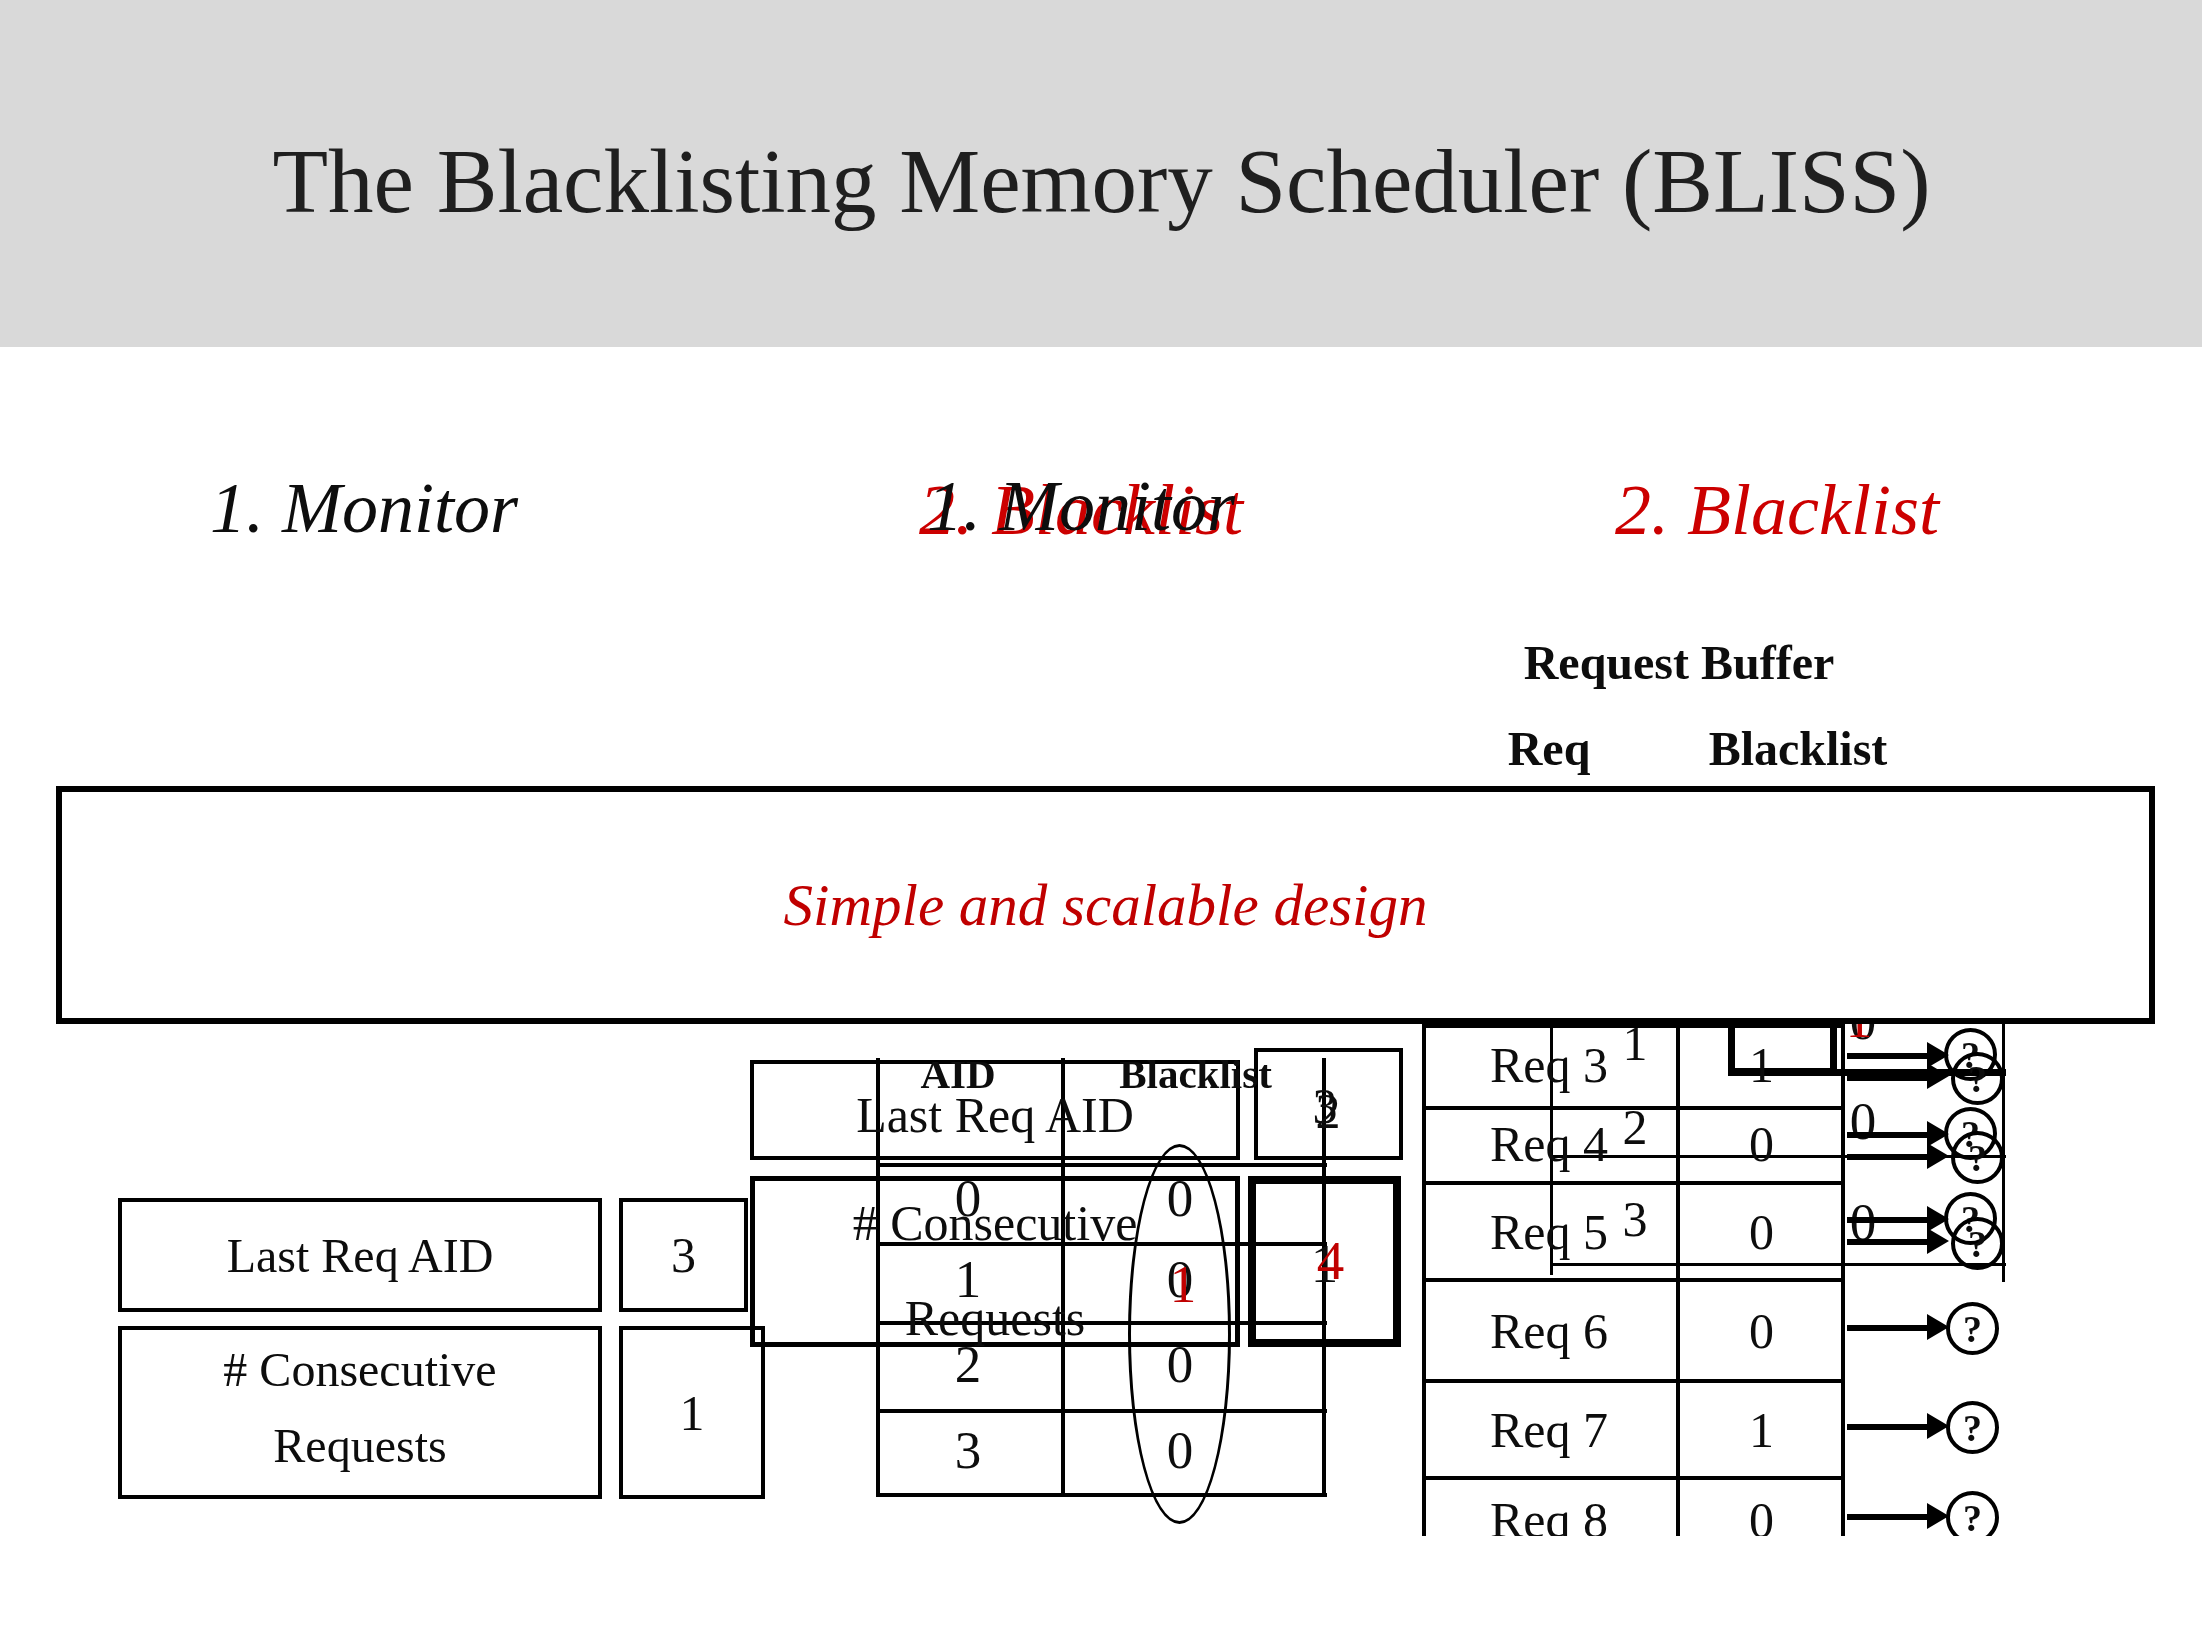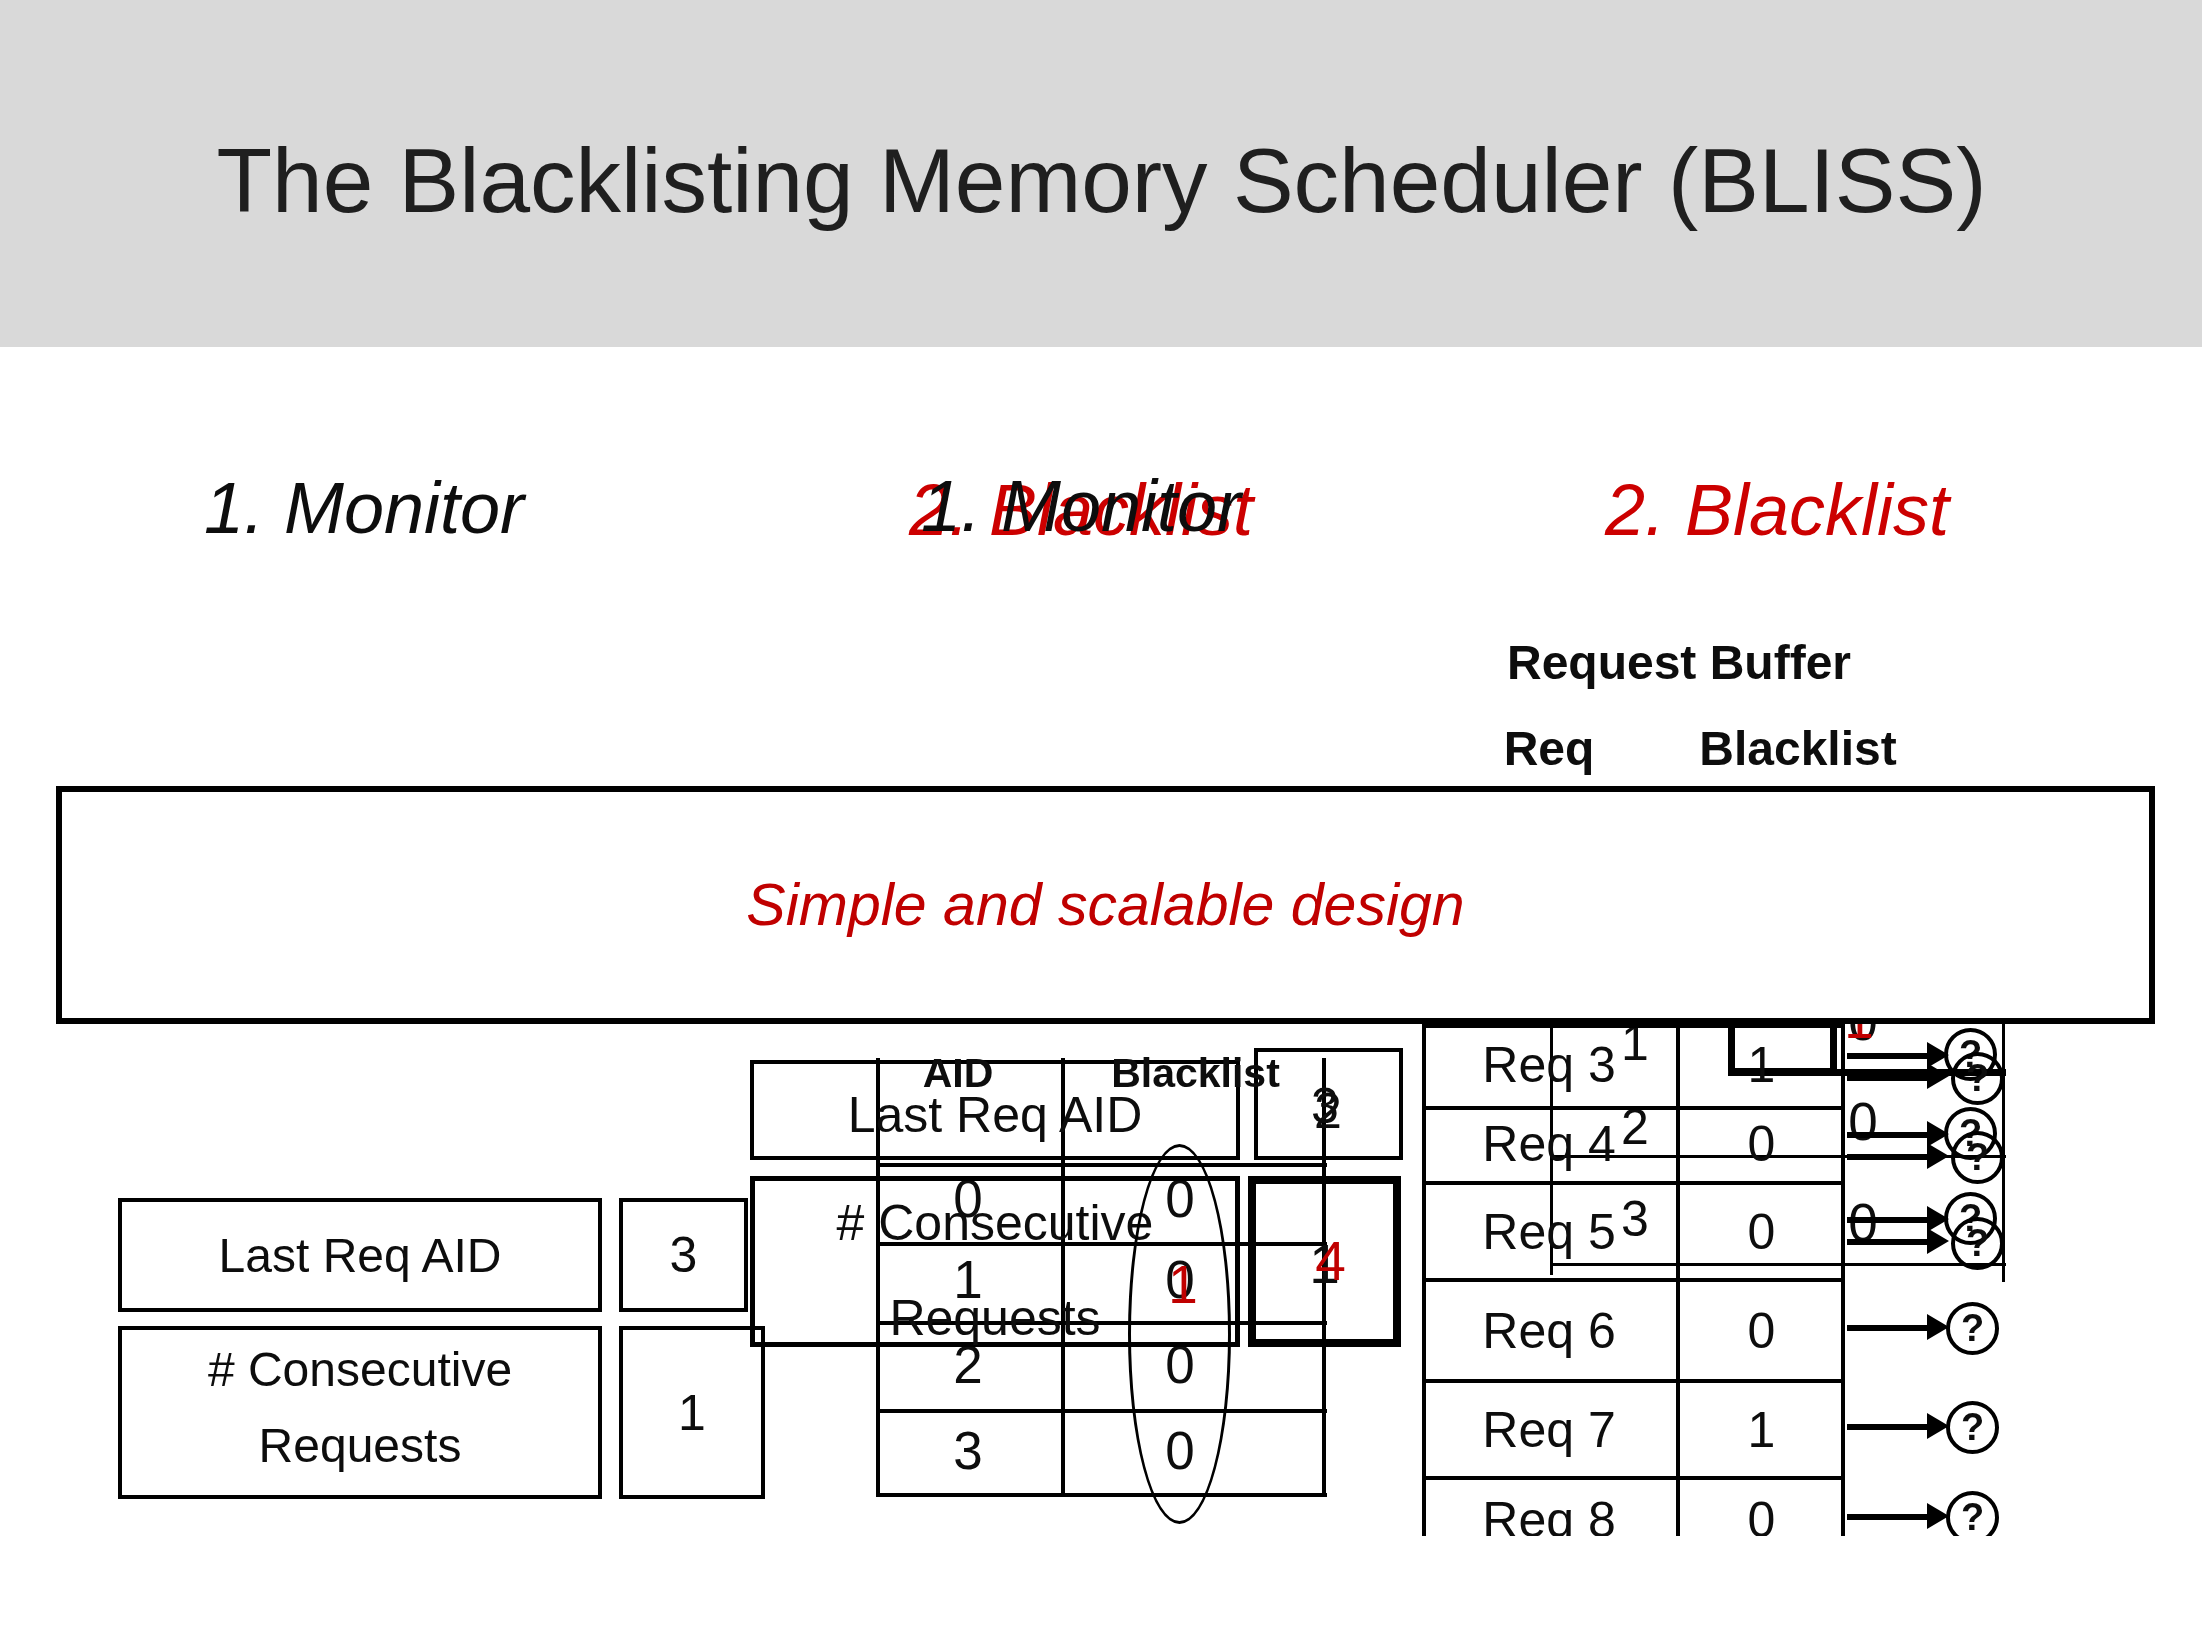--- a/index.html
+++ b/index.html
@@ -1,17 +1,17 @@
 <!DOCTYPE html>
 <html style="font-size:13.8px"><head>
 <meta charset="utf-8">
 <style>
   html,body{margin:0;padding:0;background:#fff;}
   .slide{position:relative;width:2203px;height:1536px;background:#ffffff;overflow:hidden;
-         font-family:Liberation Sans, sans-serif;color:#0d0d0d;}
+         font-family:Liberation Serif, serif;color:#0d0d0d;}
   .abs{position:absolute;}
   .ctr{text-align:center;}
   .it{font-style:italic;}
   .b{font-weight:bold;}
   .flexc{display:flex;align-items:center;justify-content:center;}
   .line{background:#000;}
   .tblbox{border:4.3px solid #000;background:transparent;box-sizing:border-box;}
   .qcircle{border:4.3px solid #000;border-radius:50%;width:53px;height:53px;box-sizing:border-box;
            display:flex;align-items:center;justify-content:center;font-size:38px;font-weight:bold;background:transparent;}
   .arrowline{height:6px;background:#000;}

